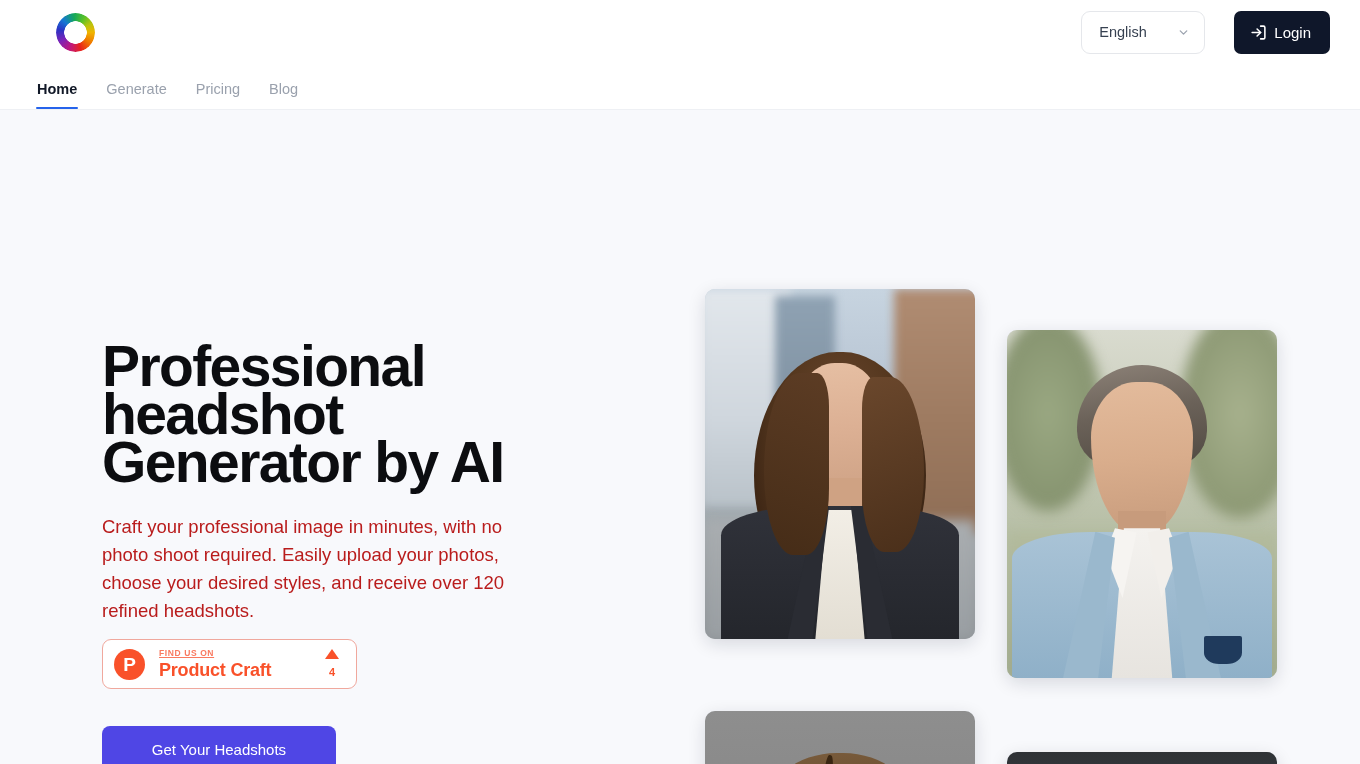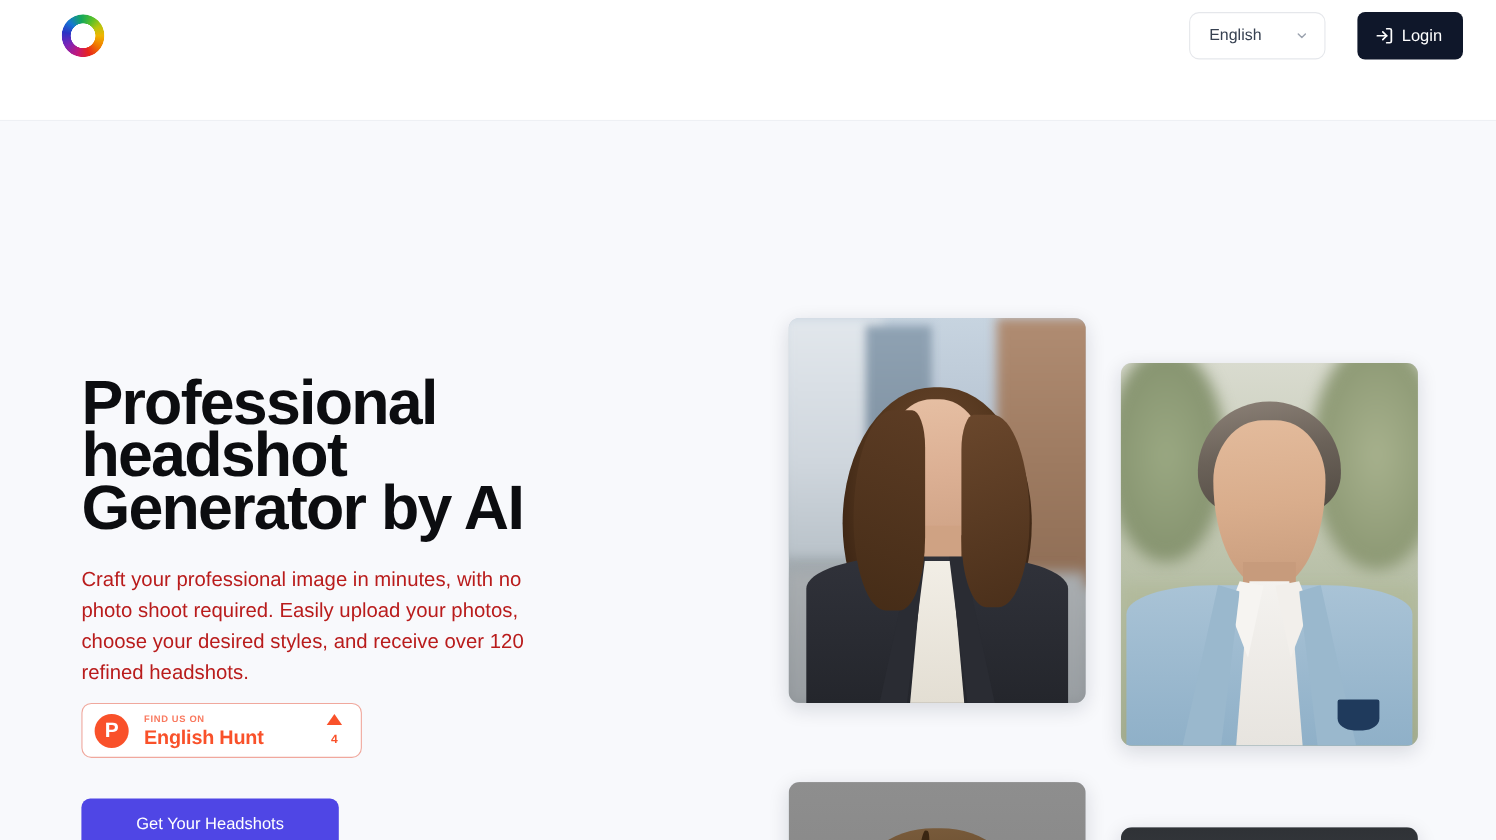--- a/index.html
+++ b/index.html
@@ -135,22 +135,21 @@
     height: 2.5px;
     background: #2563eb;
     border-radius: 2px;
   }
 
   
   .hero {
     position: relative;
     display: flex;
     height: 654px;
-    padding-left: 62px;
-    margin-left: 12px;
+    padding-left: 102px;
   }
 
   .hero-copy {
     width: 470px;
     padding-top: 232px;
   }
 
   .hero-title {
     font-size: 57px;
     line-height: 48px;
@@ -199,20 +198,21 @@
   }
 
   .ph-text { flex: 1 1 auto; line-height: 1; }
   .ph-kicker {
     font-size: 8.5px;
     font-weight: 700;
     letter-spacing: 0.6px;
     color: #f9795f;
     display: block;
     margin-bottom: 3px;
+    text-decoration: underline;
   }
   .ph-name {
     font-size: 18px;
     font-weight: 700;
     color: #f9512a;
     letter-spacing: -0.2px;
     display: block;
   }
 
   .ph-vote {
@@ -461,38 +461,52 @@
             <polyline points="10 17 15 12 10 7"></polyline>
             <line x1="15" y1="12" x2="3" y2="12"></line>
           </svg>
         </span>
         <span>Login</span>
       </button>
 
     </div>
   </div>
 
+  <nav class="nav-tabs">
+    <div class="nav-tab active">
+      <span>Home</span>
+    </div>
+    <div class="nav-tab">
+      <span>Generate</span>
+    </div>
+    <div class="nav-tab">
+      <span>Pricing</span>
+    </div>
+    <div class="nav-tab">
+      <span>Blog</span>
+    </div>
+  </nav>
 
 </header>
 
 <main class="hero">
 
   <div class="hero-copy">
 
     <h1 class="hero-title">Professional
 headshot
 Generator by AI</h1>
 
     <p class="hero-sub">Craft your professional image in minutes, with no photo shoot required. Easily upload your photos, choose your desired styles, and receive over 120 refined headshots.</p>
 
     <div class="ph-badge">
       <div class="ph-logo">P</div>
       <div class="ph-text">
         <span class="ph-kicker">FIND US ON</span>
-        <span class="ph-name">English Hunt</span>
+        <span class="ph-name">Product Craft</span>
       </div>
       <div class="ph-vote">
         <span class="ph-arrow"></span>
         <span class="ph-count">4</span>
       </div>
     </div>
 
     <button class="cta-btn">Get Your Headshots</button>
 
   </div>

